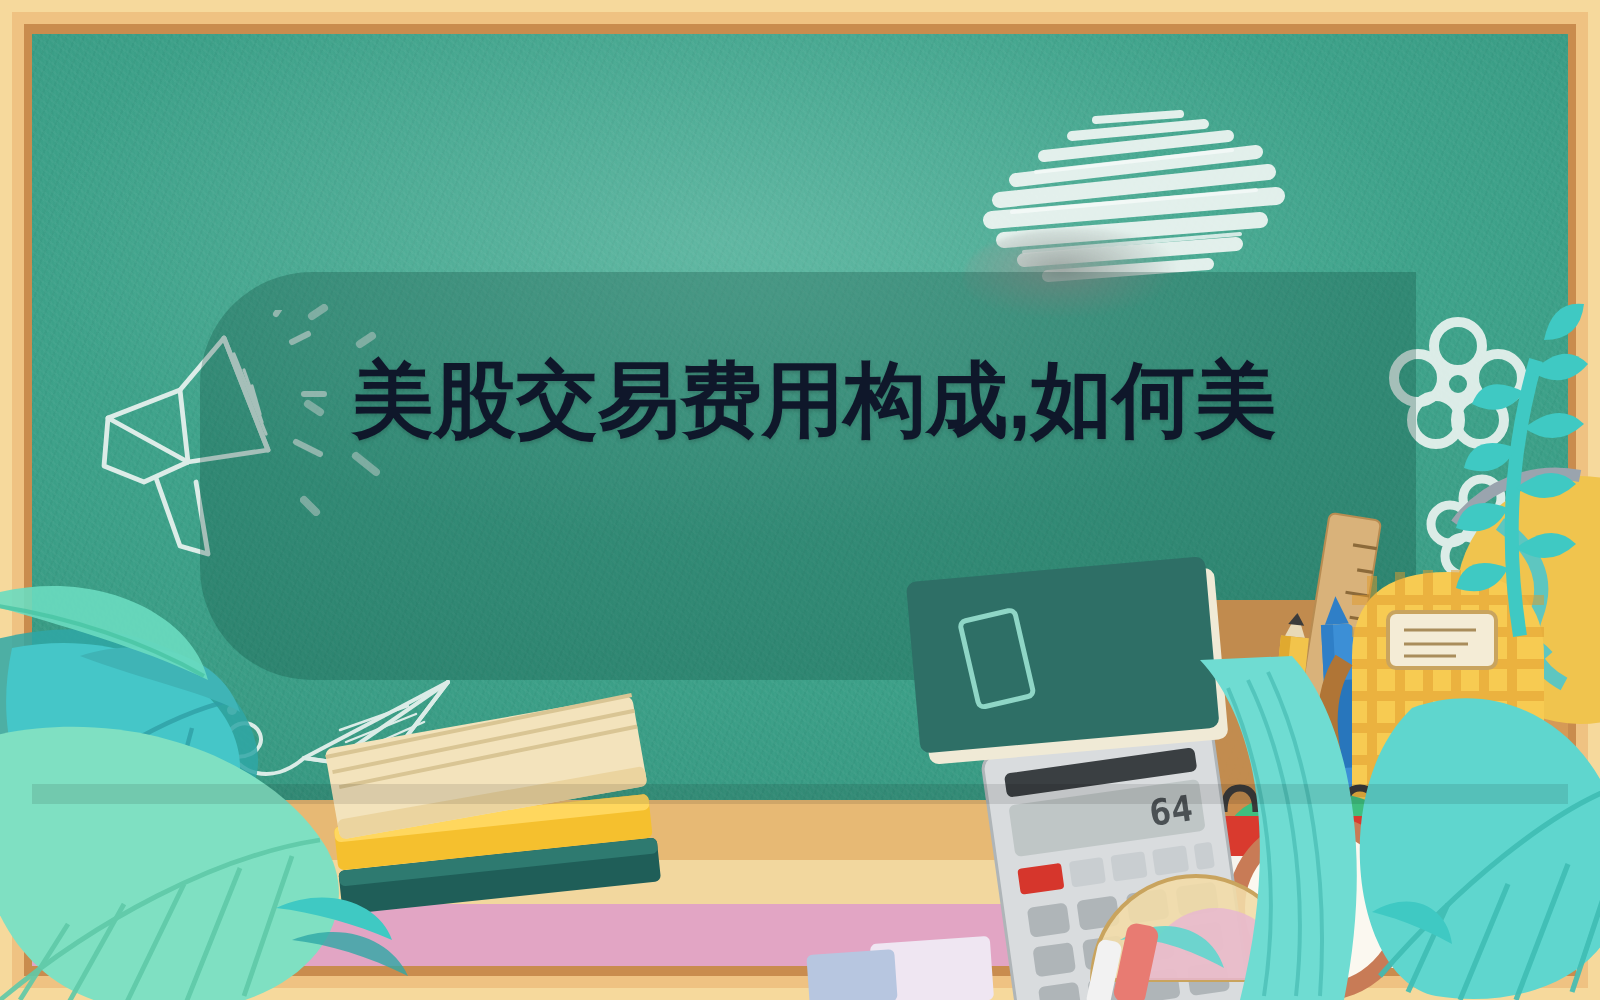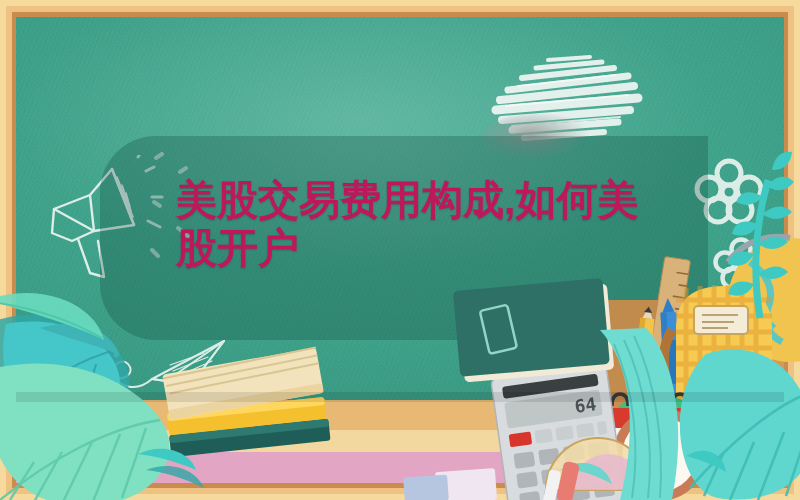--- a/index.html
+++ b/index.html
@@ -92,21 +92,21 @@
   }
 
   
   .title-wrap {
     position: absolute;
     left: 176px;
     top: 176px;
     width: 520px;
   }
   .title-line {
-    color: #be185d;
+    color: #0f172a;
     font-size: 41px;
     line-height: 48px;
     font-weight: 700;
     letter-spacing: 0px;
     white-space: nowrap;
     text-shadow: 0 1px 2px rgba(0,0,0,.18);
   }
 
   
   .scene { position: absolute; left: 0; top: 0; width: 800px; height: 500px; pointer-events: none; }
@@ -224,21 +224,20 @@
         <circle cx="39" cy="43" r="9.5"></circle>
         <circle cx="29" cy="29" r="5.5"></circle>
       </g>
     </svg>
   </div>
 
   <div class="title-card"></div>
 
   <div class="title-wrap">
     <div class="title-line noselect">美股交易费用构成,如何美</div>
-    <div class="title-line noselect">股开户</div>
   </div>
 
   <div class="scene">
     <svg width="800" height="500" viewBox="0 0 800 500">
 
       <g>
         <rect x="16" y="400" width="768" height="30" fill="#E7B974"></rect>
         <rect x="16" y="430" width="768" height="22" fill="#F2D79E"></rect>
         <rect x="16" y="452" width="768" height="31" fill="#E2A5C4"></rect>
       </g>

